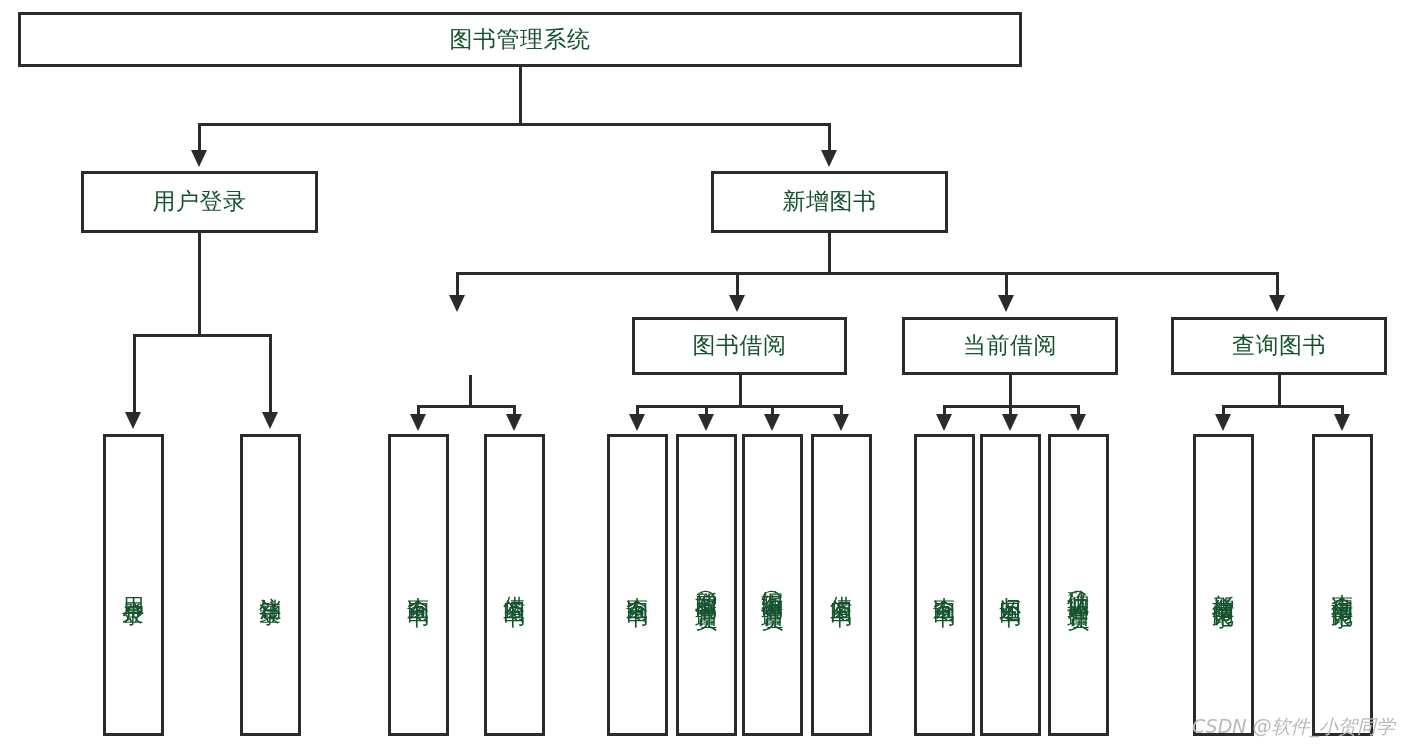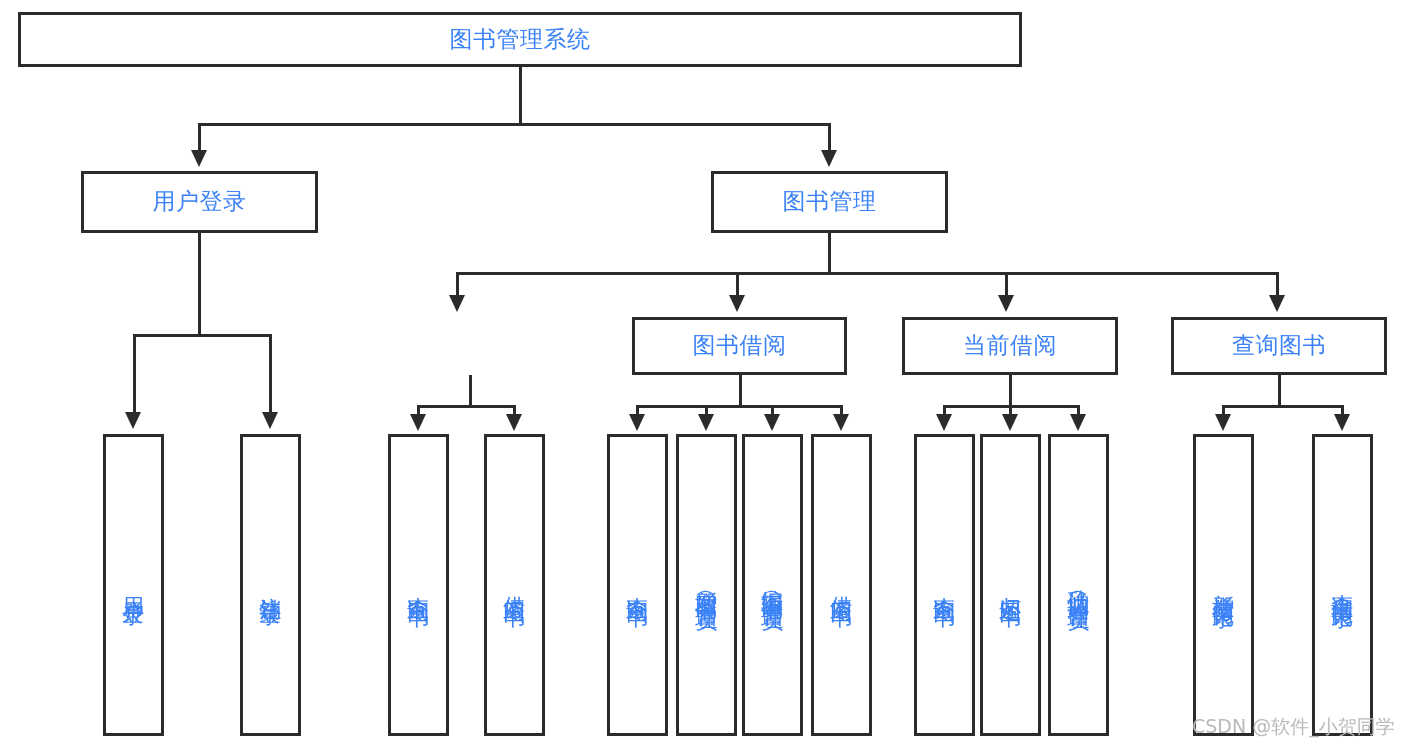--- a/index.html
+++ b/index.html
@@ -20,21 +20,21 @@
   }
   
   .node {
     position: absolute;
     box-sizing: border-box;
     background: #ffffff;
     border: 3px solid #2b2b2b;
     display: flex;
     align-items: center;
     justify-content: center;
-    color: #3b82f6;
+    color: #14532d;
     letter-spacing: 0.5px;
   }
   .node.horiz {
     font-size: 23px;
     line-height: 1.1;
     white-space: nowrap;
   }
   .node.vert {
     writing-mode: vertical-rl;
     text-orientation: upright;
@@ -63,20 +63,21 @@
     border-right: 8px solid transparent;
     border-top: 17px solid #2b2b2b;
   }
   
   #watermark {
     position: absolute;
     color: #b9b9b9;
     font-size: 19px;
     white-space: nowrap;
     font-family: "DejaVu Sans", "Liberation Sans", sans-serif;
+    font-style: italic;
   }
 </style>
 </head>
 <body>
 
 <div id="canvas">
 
   <div class="node horiz" style="left:18px; top:12px; width:1004px; height:55px;">
     <span>图书管理系统</span>
   </div>
@@ -87,21 +88,21 @@
 
   <div class="edge v" style="left:198px; top:123px; height:29px;"></div>
   <div class="arrow" style="left:191px; top:150px;"></div>
   <div class="edge v" style="left:828px; top:123px; height:29px;"></div>
   <div class="arrow" style="left:821px; top:150px;"></div>
 
   <div class="node horiz" style="left:81px; top:171px; width:237px; height:62px;">
     <span>用户登录</span>
   </div>
   <div class="node horiz" style="left:711px; top:171px; width:237px; height:62px;">
-    <span>图书管理</span>
+    <span>新增图书</span>
   </div>
 
   <div class="edge v" style="left:198px; top:233px; height:104px;"></div>
   <div class="edge h" style="left:133px; top:334px; width:139px;"></div>
   <div class="edge v" style="left:133px; top:334px; height:81px;"></div>
   <div class="arrow" style="left:125px; top:412px;"></div>
   <div class="edge v" style="left:269px; top:334px; height:81px;"></div>
   <div class="arrow" style="left:262px; top:412px;"></div>
 
   <div class="edge v" style="left:828px; top:233px; height:42px;"></div>

